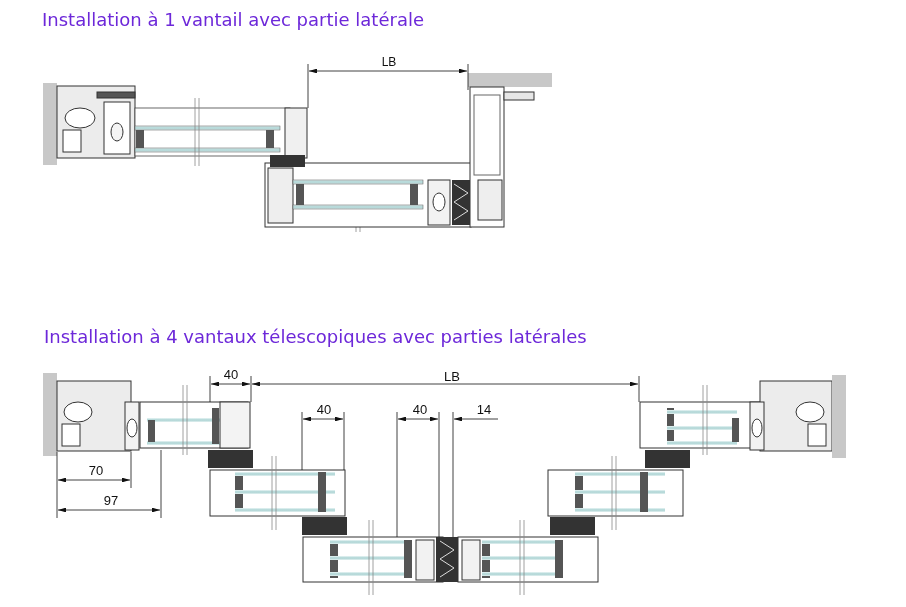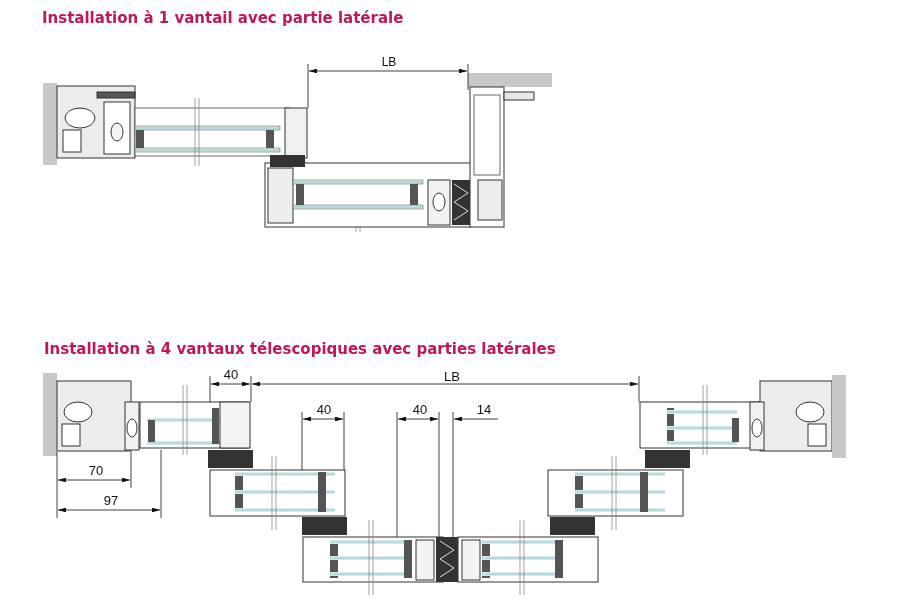--- a/index.html
+++ b/index.html
@@ -1,21 +1,21 @@
 <!DOCTYPE html>
 <html><head>
 <meta charset="utf-8">
 <style>
   html, body { margin: 0; padding: 0; background: #ffffff; }
   body { width: 906px; height: 607px; position: relative; overflow: hidden;
          font-family: "DejaVu Sans", sans-serif; }
-  .title { position: absolute; font-weight: bold; font-size: 15px; color: #be185d;
+  .title { position: absolute; font-weight: normal; font-size: 18px; color: #6d28d9;
            letter-spacing: 0; white-space: nowrap; }
   #title1 { left: 42px; top: 9px; }
-  #title2 { left: 44px; top: 340px; }
+  #title2 { left: 44px; top: 326px; }
   svg { position: absolute; left: 0; top: 0; }
   .dimtxt { font-family: "Liberation Sans", sans-serif; font-size: 12px; fill: #111; }
   .dimtxt-lg { font-family: "Liberation Sans", sans-serif; font-size: 13px; fill: #111; }
 </style>
 </head>
 <body>
 
 <div id="title1" class="title">Installation à 1 vantail avec partie latérale</div>
 <div id="title2" class="title">Installation à 4 vantaux télescopiques avec parties latérales</div>
 

